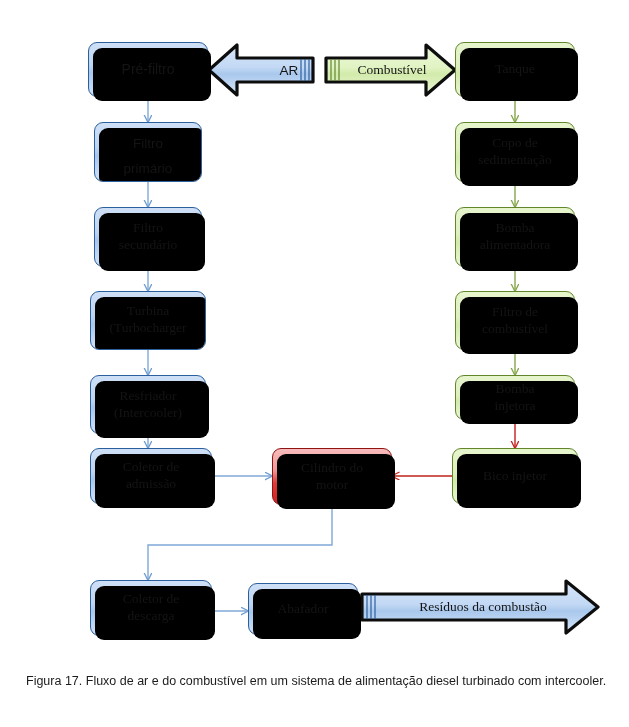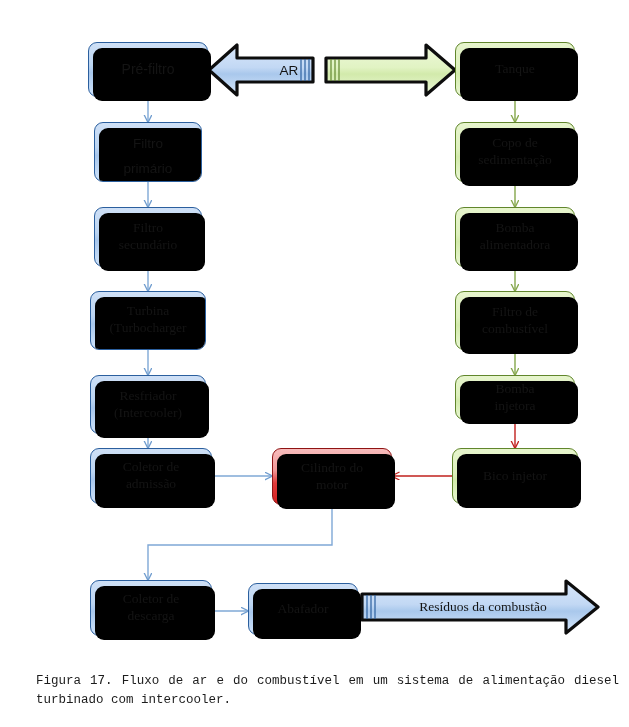--- a/index.html
+++ b/index.html
@@ -79,24 +79,24 @@
     align-items: center;
     justify-content: center;
     font-size: 13.5px;
     color: #141414;
     pointer-events: none;
   }
 
   
   #caption {
     position: absolute;
-    left: 36px;
+    left: 26px;
     top: 672px;
     width: 583px;
-    font-family: Liberation Mono, monospace;
+    font-family: Liberation Sans, sans-serif;
     font-size: 12.5px;
     line-height: 1.55;
     color: #1c1c1c;
     text-align: justify;
   }
 </style>
 </head>
 <body>
 
 <div id="diagram">
@@ -170,20 +170,23 @@
         <stop offset="45%" stop-color="#e1f3c3"></stop>
         <stop offset="58%" stop-color="#d2eaab"></stop>
         <stop offset="100%" stop-color="#ecf9d8"></stop>
       </linearGradient>
     </defs>
     <path d="M4,16 L104,16 L104,3 L133,28 L104,53 L104,40 L4,40 Z" fill="url(#gg)" stroke="#0d0d0d" stroke-width="3.2" stroke-linejoin="round"></path>
     <line x1="9" y1="17" x2="9" y2="39" stroke="#61862c" stroke-width="1.2"></line>
     <line x1="13" y1="17" x2="13" y2="39" stroke="#61862c" stroke-width="1.2"></line>
     <line x1="17" y1="17" x2="17" y2="39" stroke="#61862c" stroke-width="1.2"></line>
   </svg>
+  <div class="blockarrow" style="left:322px; top:42px; width:140px; height:56px;">
+    <div class="txt" style="padding-right:22px;">Combustível</div>
+  </div>
 
   <div class="node blue" style="left:88px;  top:42px;  width:120px; height:55px;">
     <div class="lbl sans" style="font-size:14px;">Pré-filtro</div>
   </div>
 
   <div class="node blue" style="left:94px; top:122px; width:108px; height:60px; overflow:hidden;">
     <div class="lbl sans" style="font-size:13.5px; line-height:1.85; margin-top:10px;">Filtro
 primário</div>
   </div>
 

